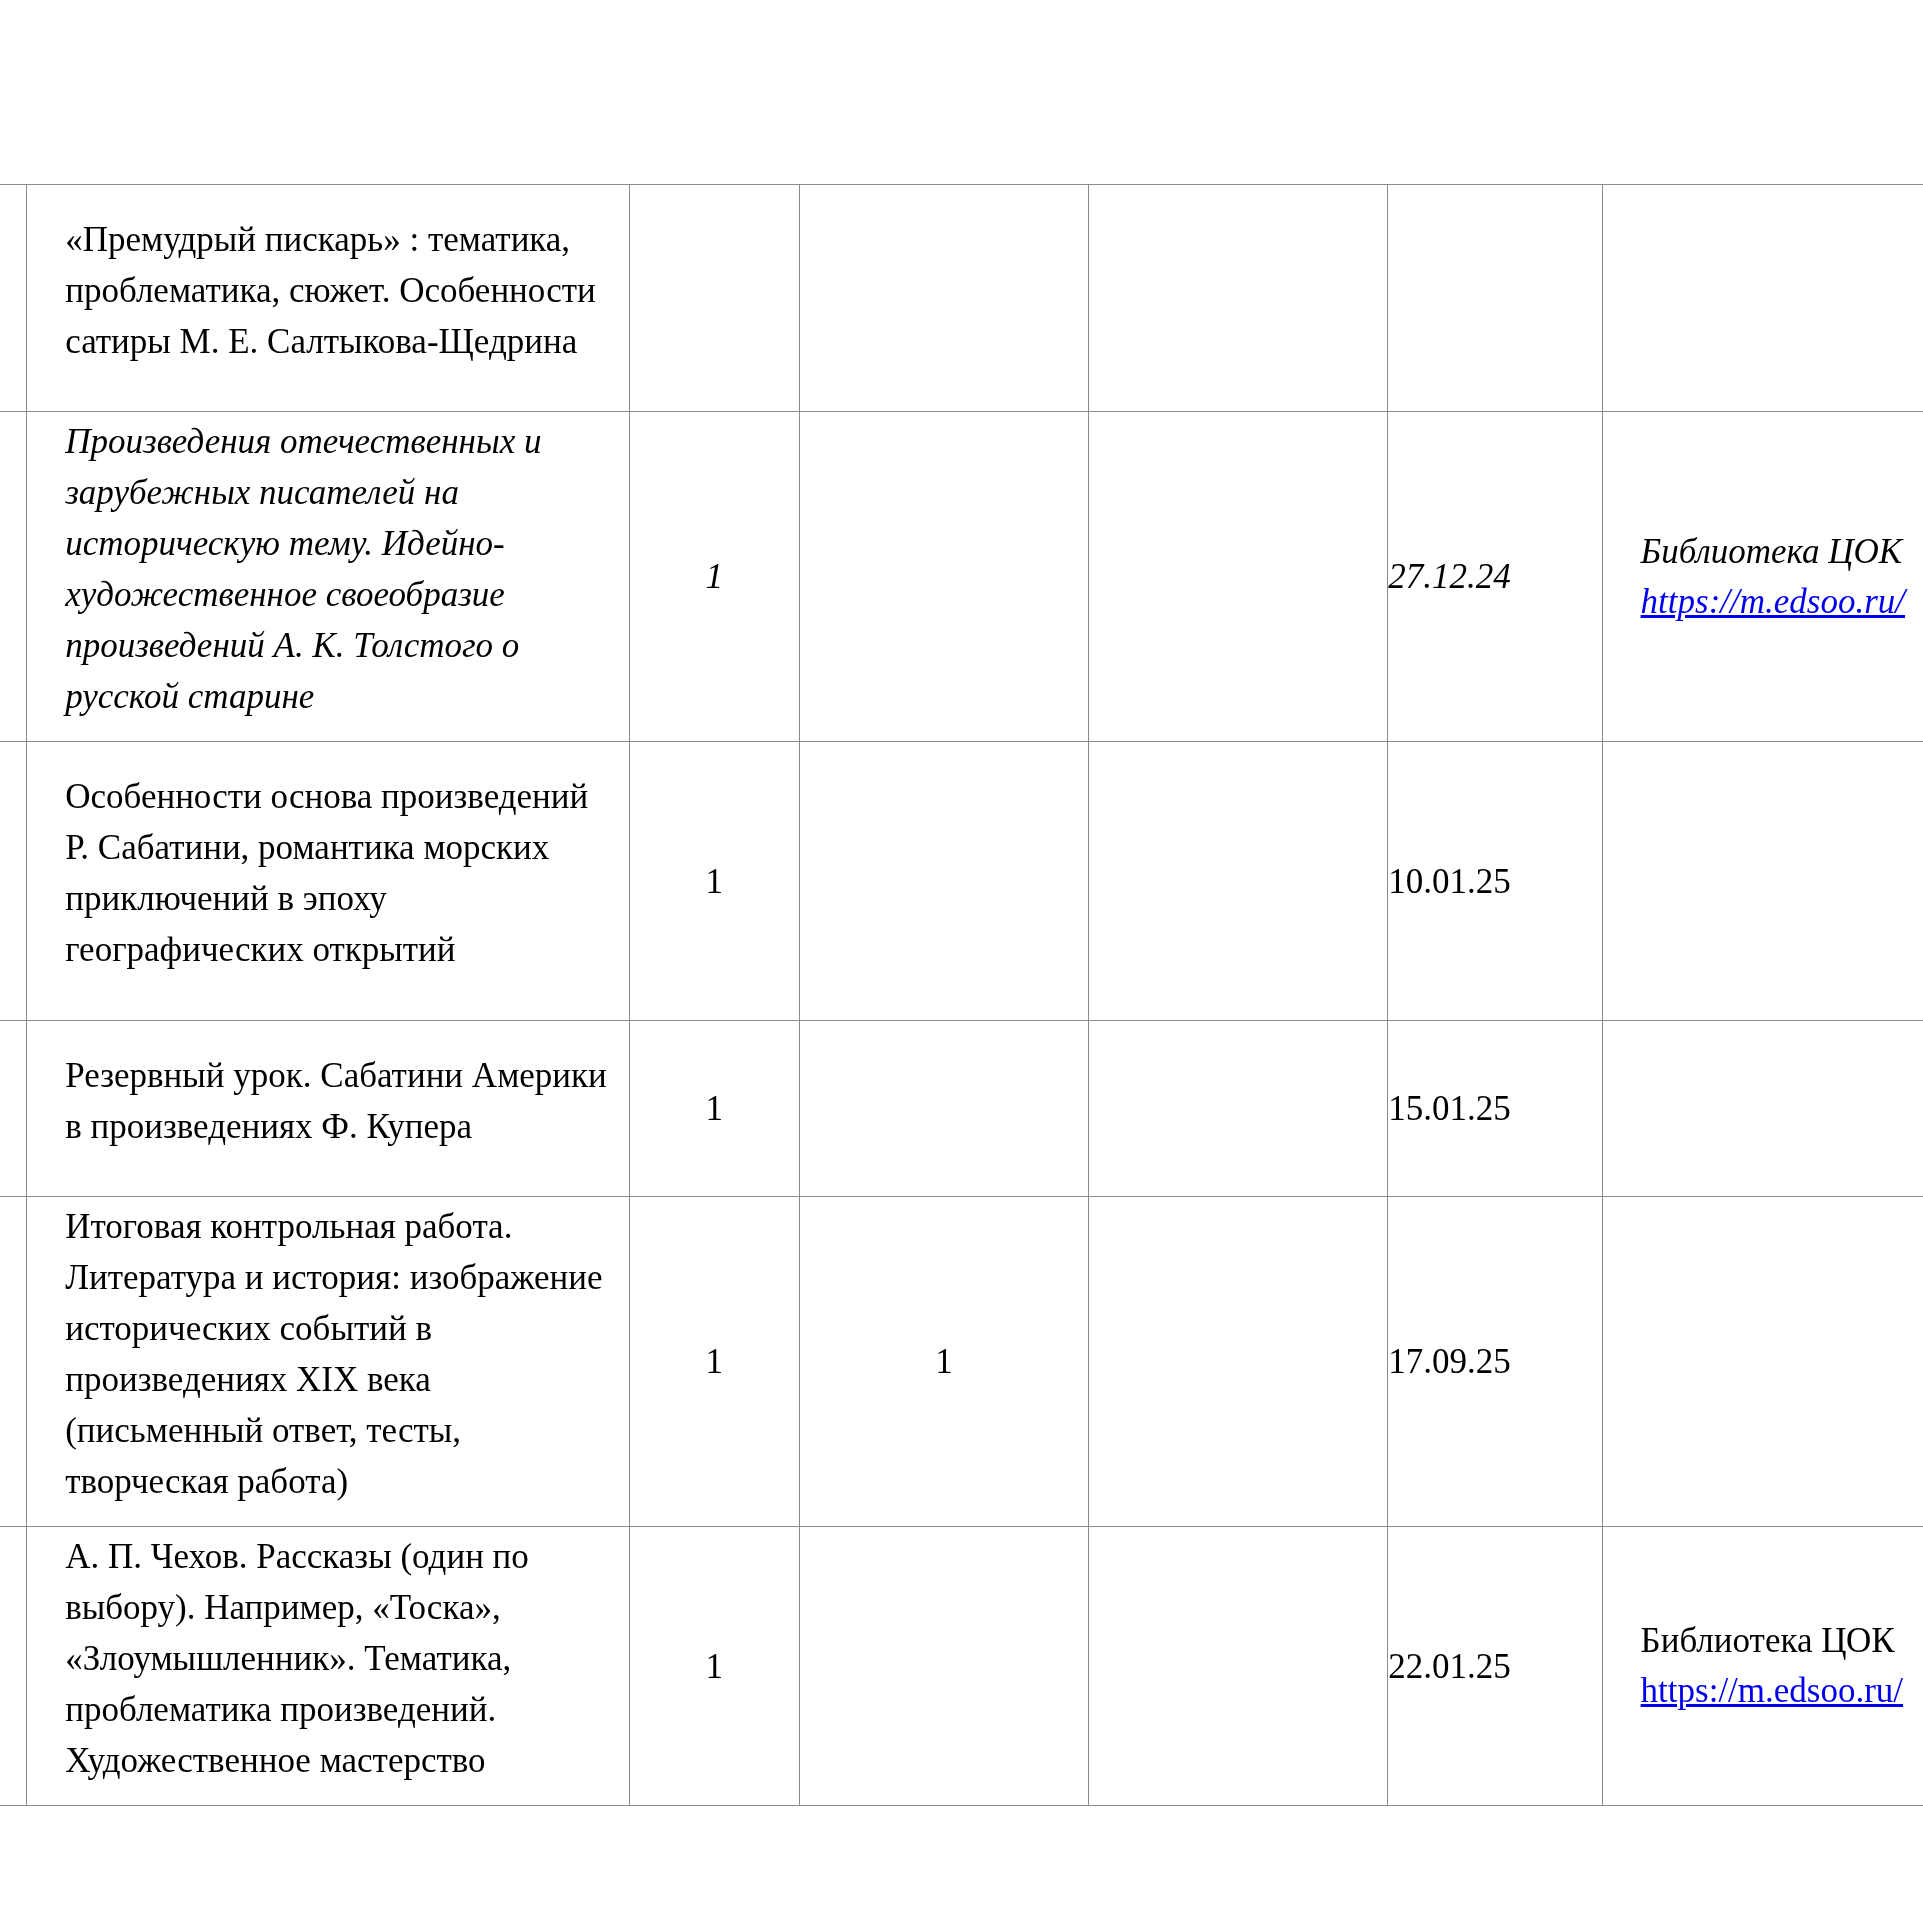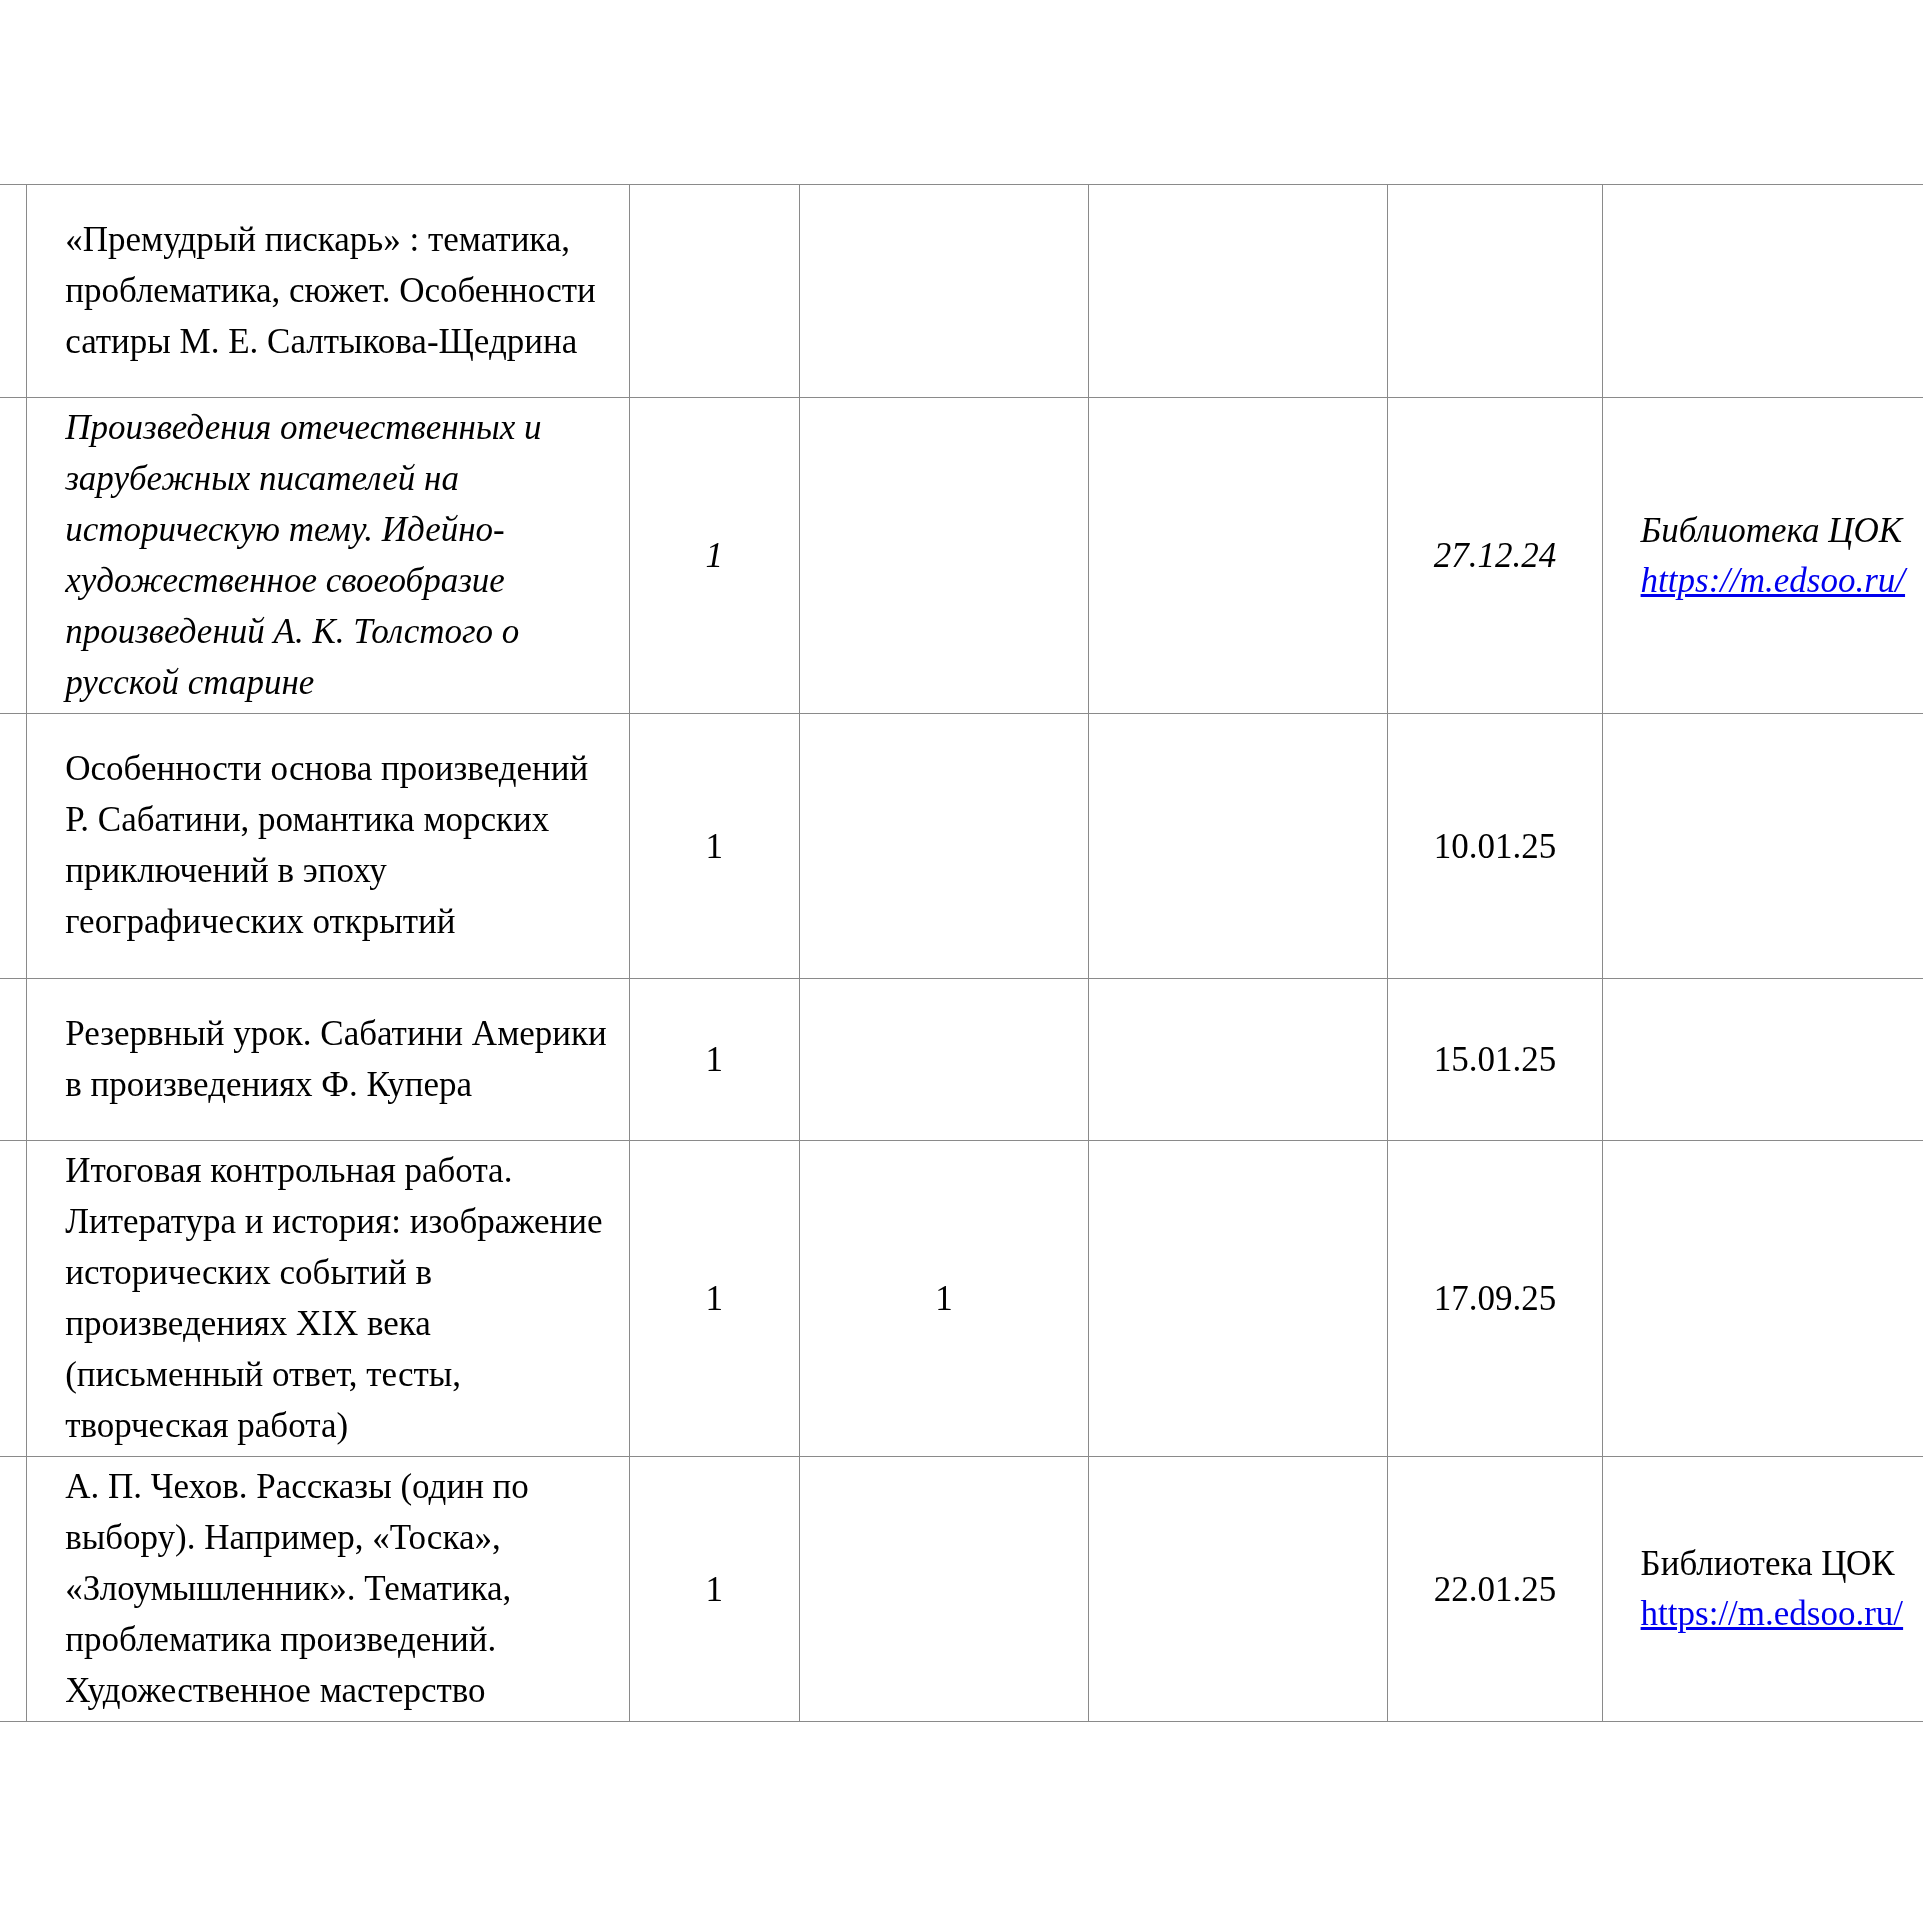--- a/index.html
+++ b/index.html
@@ -26,25 +26,25 @@
       table-layout: fixed;
     }
     td {
       border: 1.5px solid #8a8a8a;
       padding: 0;
       vertical-align: middle;
       font-size: 35px;
       line-height: 51px;
     }
     td.col-num   { width: 27px; border-left: none; }
-    td.col-topic { width: 556px; padding: 0 15px 2px 38px; text-align: left; }
+    td.col-topic { width: 556px; padding: 0 15px 16px 38px; text-align: left; }
     td.col-hours { width: 174px; text-align: center; }
     td.col-ctrl  { width: 296px; text-align: center; }
     td.col-pract { width: 307px; text-align: center; }
-    td.col-date  { width: 216px; text-align: center; }
+    td.col-date  { width: 216px; text-align: left; }
     td.col-res   { width: 391px; padding-left: 38px; text-align: left; white-space: nowrap; }
     .topic-text { display: block; }
     .res-title { display: block; line-height: 50px; }
     .res-link {
       display: block;
       color: #0000ee;
       text-decoration: underline;
       line-height: 50px;
     }
     tr.r0 td { height: 210px; }

